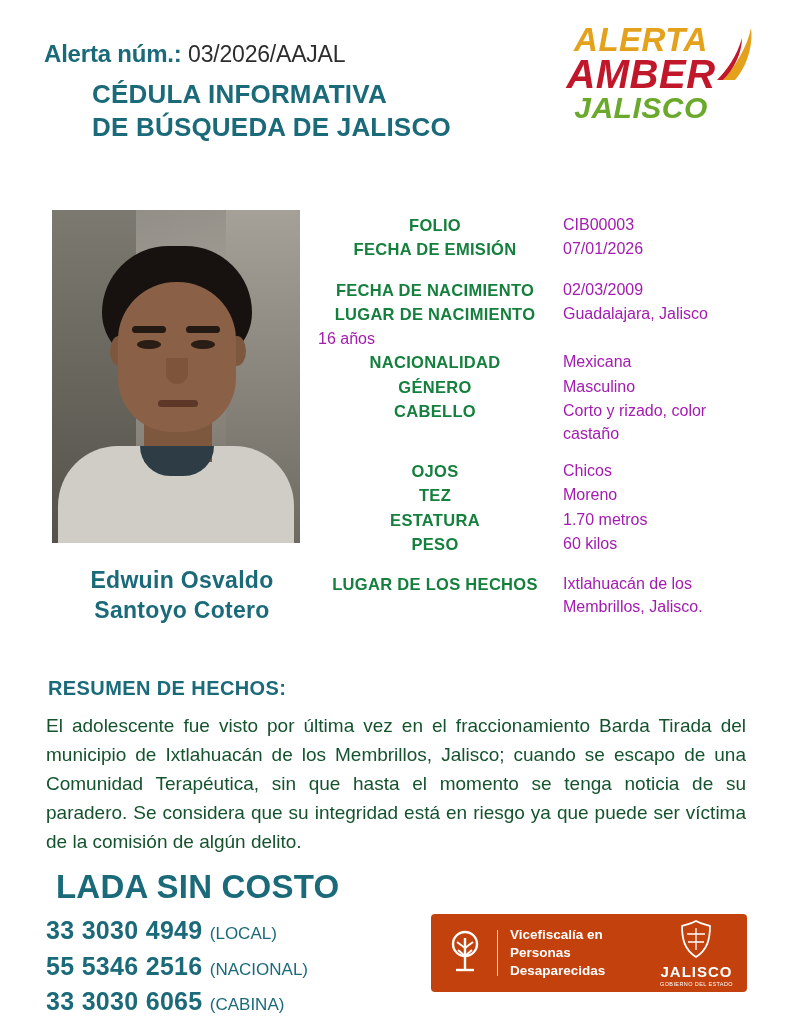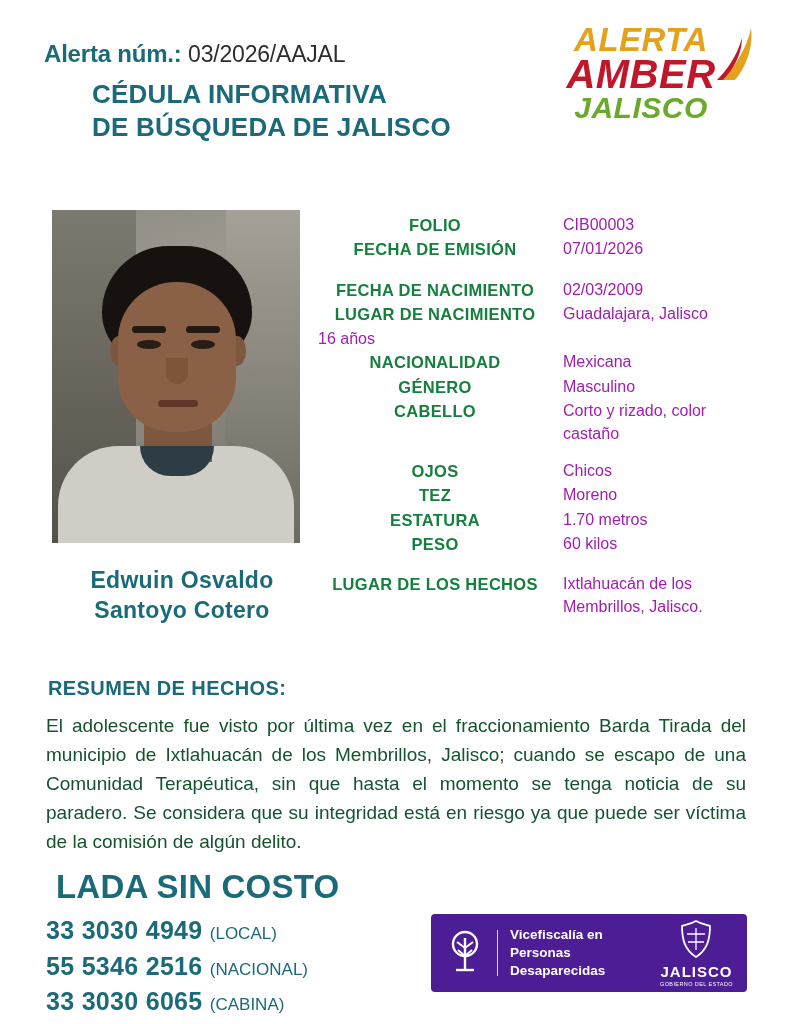--- a/index.html
+++ b/index.html
@@ -195,21 +195,21 @@
     color: #1b6a7a;
     letter-spacing: 0;
   }
 
   .gov-box {
     position: absolute;
     left: 431px;
     top: 914px;
     width: 316px;
     height: 78px;
-    background: #4c1d95;
+    background: #c2410c;
     border-radius: 4px;
     display: flex;
     align-items: center;
     padding: 0 14px;
   }
   .gov-tree { width: 40px; height: 46px; position: relative; flex: 0 0 auto; }
   .gov-divider { width: 1px; height: 46px; background: #ffffff; opacity: .8; margin: 0 12px; }
   .gov-text {
     color: #ffffff;
     font-size: 13.5px;

